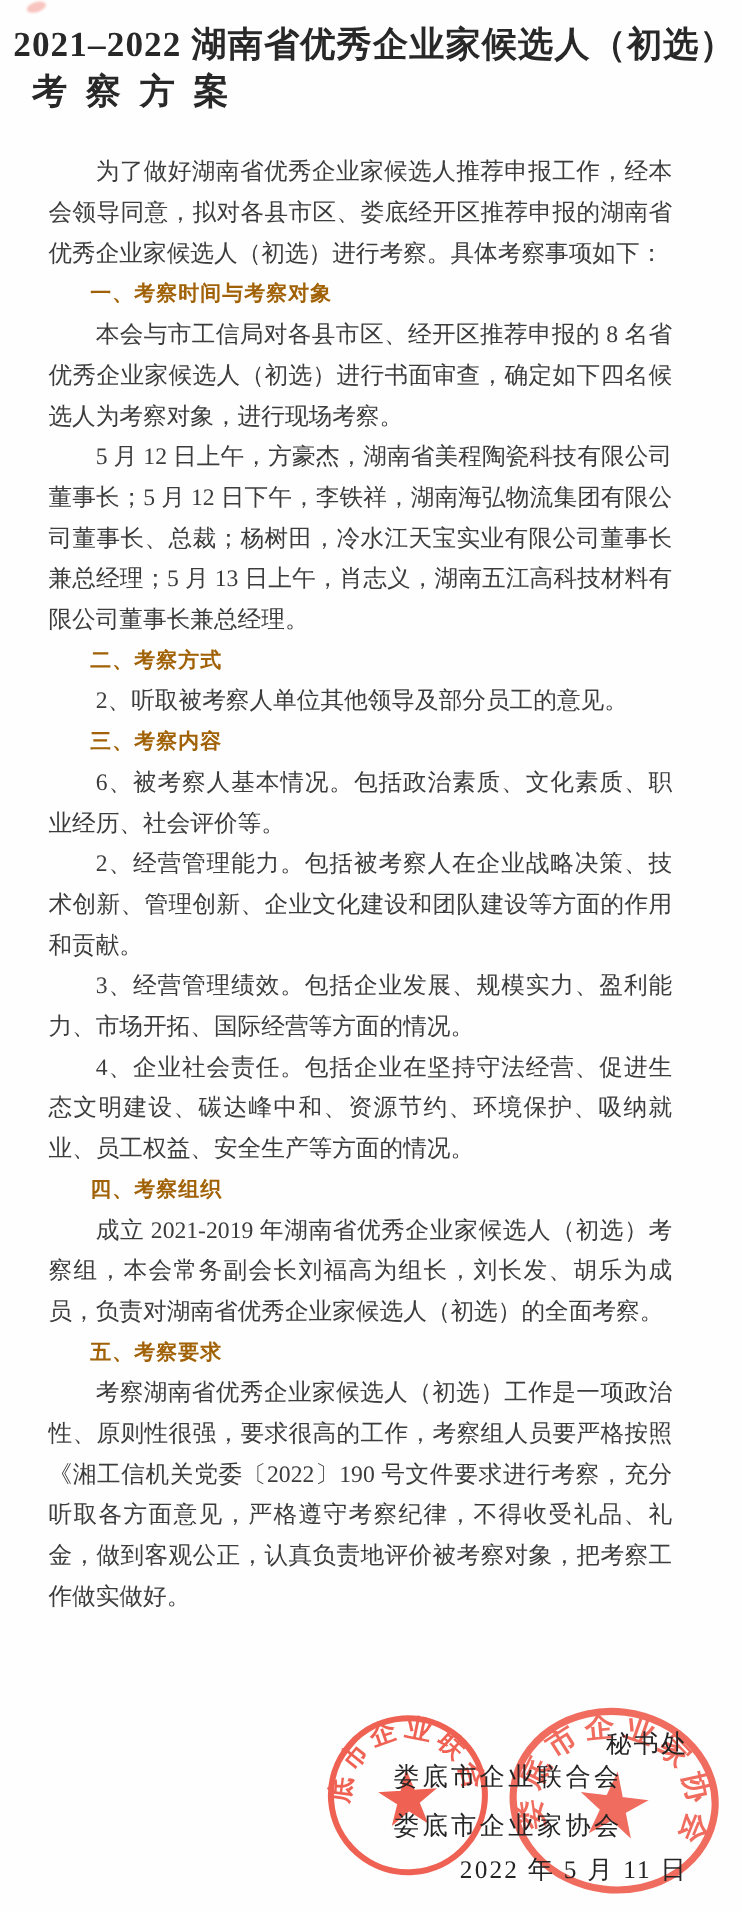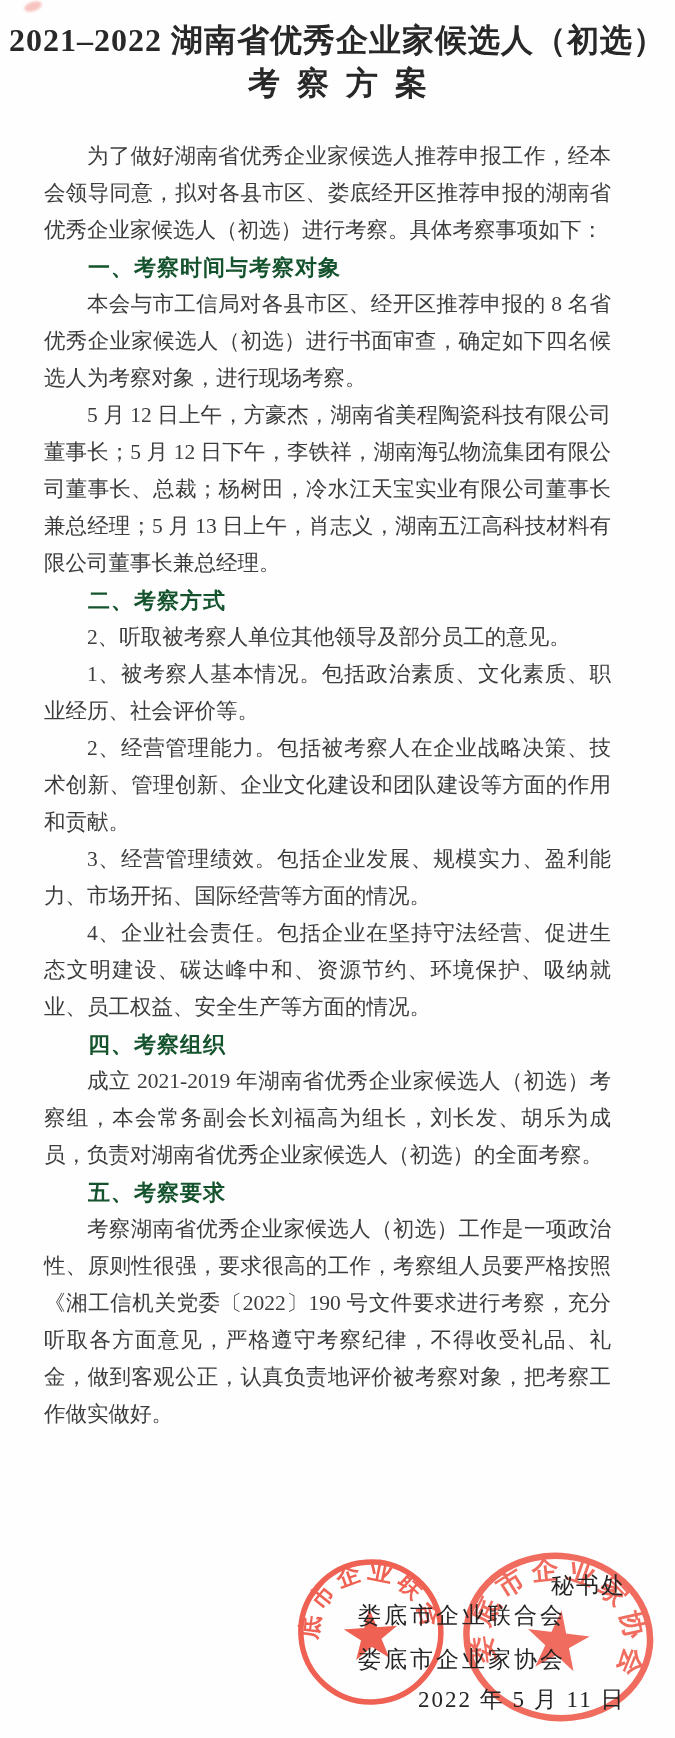--- a/index.html
+++ b/index.html
@@ -21,23 +21,24 @@
     left: 24px; top: 2px;
     width: 18px; height: 9px;
     background: rgba(238, 88, 74, 0.35);
     border-radius: 50%;
     transform: rotate(-18deg);
     filter: blur(1px);
   }
 
   .doc-title {
     padding-top: 18px;
-    text-align: center;
+    text-align: left;
     color: #282828;
     font-weight: bold;
+    padding-left: 12px;
   }
   .doc-title .t1 {
     font-size: 32px;
     line-height: 44px;
     letter-spacing: 1px;
   }
   .doc-title .t2 {
     font-size: 32px;
     line-height: 42px;
     letter-spacing: 17px;
@@ -50,25 +51,25 @@
     line-height: 37px;
     color: #3c3c3c;
     text-align: justify;
   }
   .doc-body p {
     margin: 0;
     text-indent: 2em;
   }
   .doc-body h2 {
     margin: 0;
-    font-size: 22px;
+    font-size: 19px;
     line-height: 37px;
     text-indent: 2em;
     font-weight: bold;
-    color: #14532d;
+    color: #a16207;
     font-family: "Liberation Sans", sans-serif;
     letter-spacing: 1px;
   }
 
   .sig-text {
     position: absolute;
     color: #242424;
     font-size: 23px;
     white-space: nowrap;
     z-index: 2;
@@ -103,21 +104,22 @@
     <div class="t2">考察方案</div>
   </div>
 
   <div class="doc-body">
     <p>为了做好湖南省优秀企业家候选人推荐申报工作，经本会领导同意，拟对各县市区、娄底经开区推荐申报的湖南省优秀企业家候选人（初选）进行考察。具体考察事项如下：</p>
     <h2>一、考察时间与考察对象</h2>
     <p>本会与市工信局对各县市区、经开区推荐申报的 8 名省优秀企业家候选人（初选）进行书面审查，确定如下四名候选人为考察对象，进行现场考察。</p>
     <p>5 月 12 日上午，方豪杰，湖南省美程陶瓷科技有限公司董事长；5 月 12 日下午，李铁祥，湖南海弘物流集团有限公司董事长、总裁；杨树田，冷水江天宝实业有限公司董事长兼总经理；5 月 13 日上午，肖志义，湖南五江高科技材料有限公司董事长兼总经理。</p>
     <h2>二、考察方式</h2>
     <p>2、听取被考察人单位其他领导及部分员工的意见。</p>
-    <p>1、被考察人基本情况。包括政治素质、文化素质、职业经历、社会评价等。</p>
+    <h2>三、考察内容</h2>
+    <p>6、被考察人基本情况。包括政治素质、文化素质、职业经历、社会评价等。</p>
     <p>2、经营管理能力。包括被考察人在企业战略决策、技术创新、管理创新、企业文化建设和团队建设等方面的作用和贡献。</p>
     <p>3、经营管理绩效。包括企业发展、规模实力、盈利能力、市场开拓、国际经营等方面的情况。</p>
     <p>4、企业社会责任。包括企业在坚持守法经营、促进生态文明建设、碳达峰中和、资源节约、环境保护、吸纳就业、员工权益、安全生产等方面的情况。</p>
     <h2>四、考察组织</h2>
     <p>成立 2021-2019 年湖南省优秀企业家候选人（初选）考察组，本会常务副会长刘福高为组长，刘长发、胡乐为成员，负责对湖南省优秀企业家候选人（初选）的全面考察。</p>
     <h2>五、考察要求</h2>
     <p>考察湖南省优秀企业家候选人（初选）工作是一项政治性、原则性很强，要求很高的工作，考察组人员要严格按照《湘工信机关党委〔2022〕190 号文件要求进行考察，充分听取各方面意见，严格遵守考察纪律，不得收受礼品、礼金，做到客观公正，认真负责地评价被考察对象，把考察工作做实做好。</p>
   </div>
 
   <div class="sig-text sig-org1">娄底市企业联合会</div>

